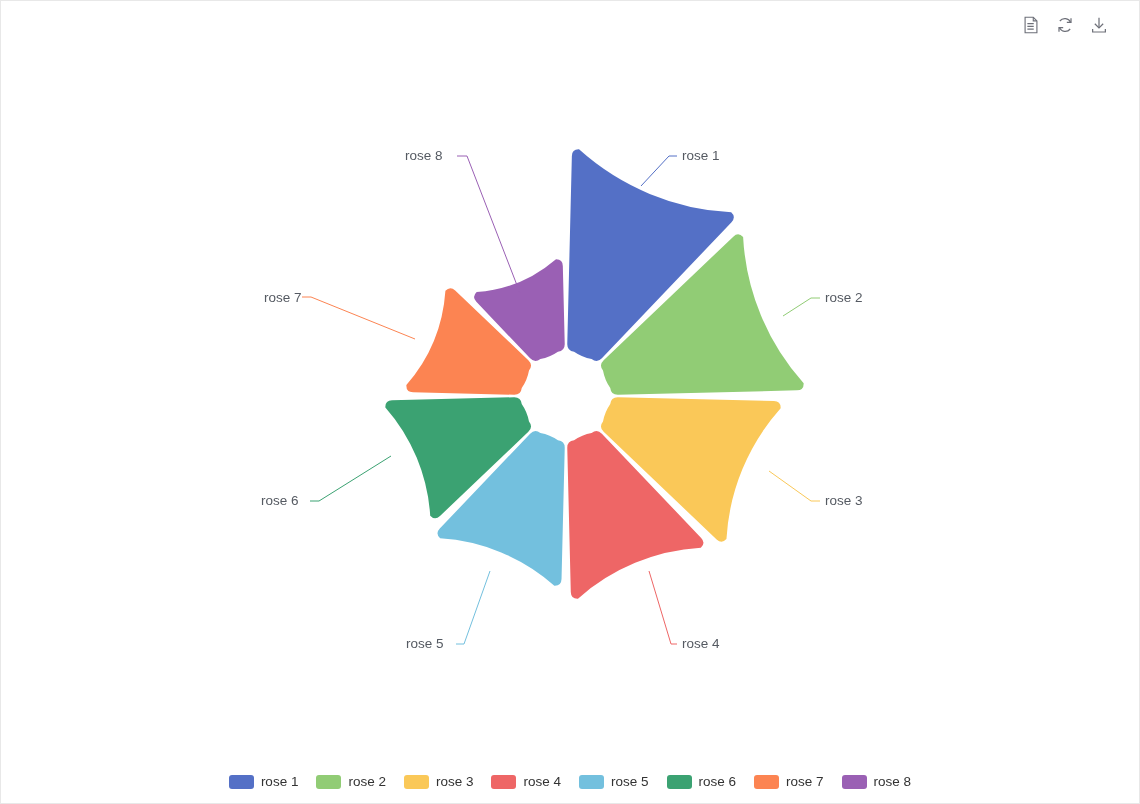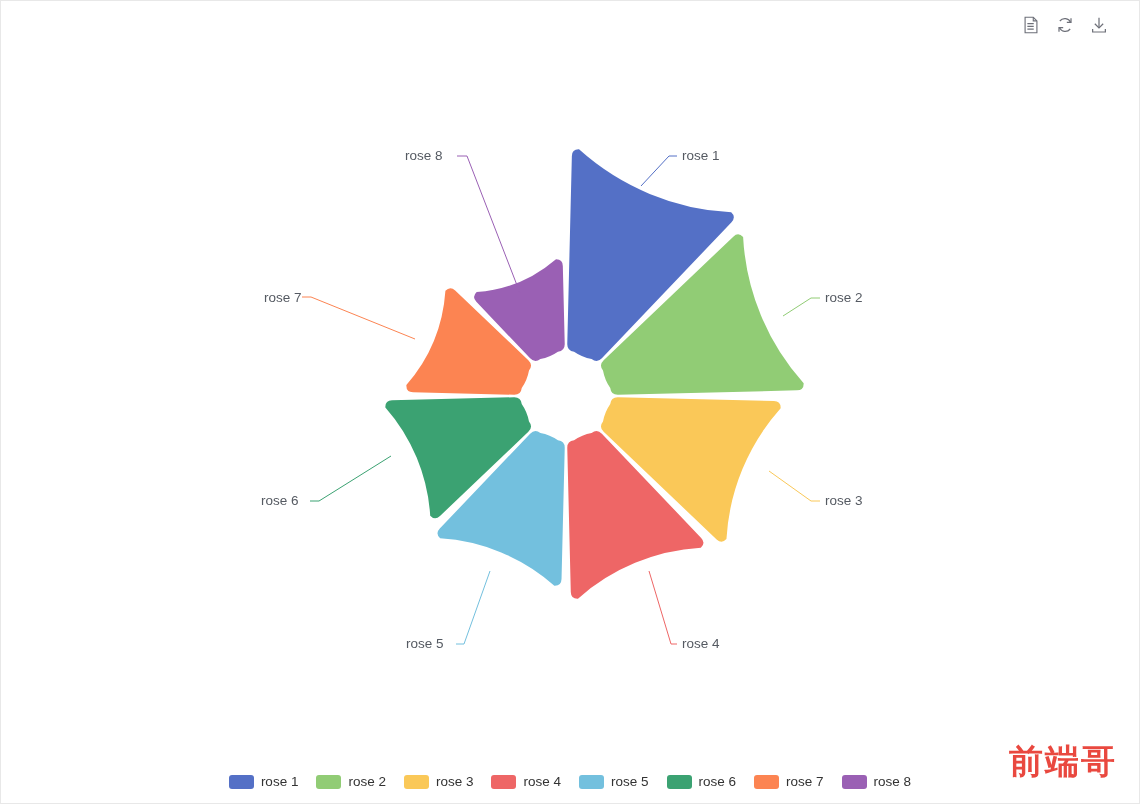--- a/index.html
+++ b/index.html
@@ -171,16 +171,15 @@
         <span class="lg-swatch" style="background: rgb(252, 132, 82);"></span>
         <span class="lg-label">rose 7</span>
       </div>
       <div class="lg-item">
         <span class="lg-swatch" style="background: rgb(154, 96, 180);"></span>
         <span class="lg-label">rose 8</span>
       </div>
     </div>
 
   <div id="wm">
-    <div id="wm-stamp">前端哥</div>
   </div>
 
 </div>
 
 </body></html>

